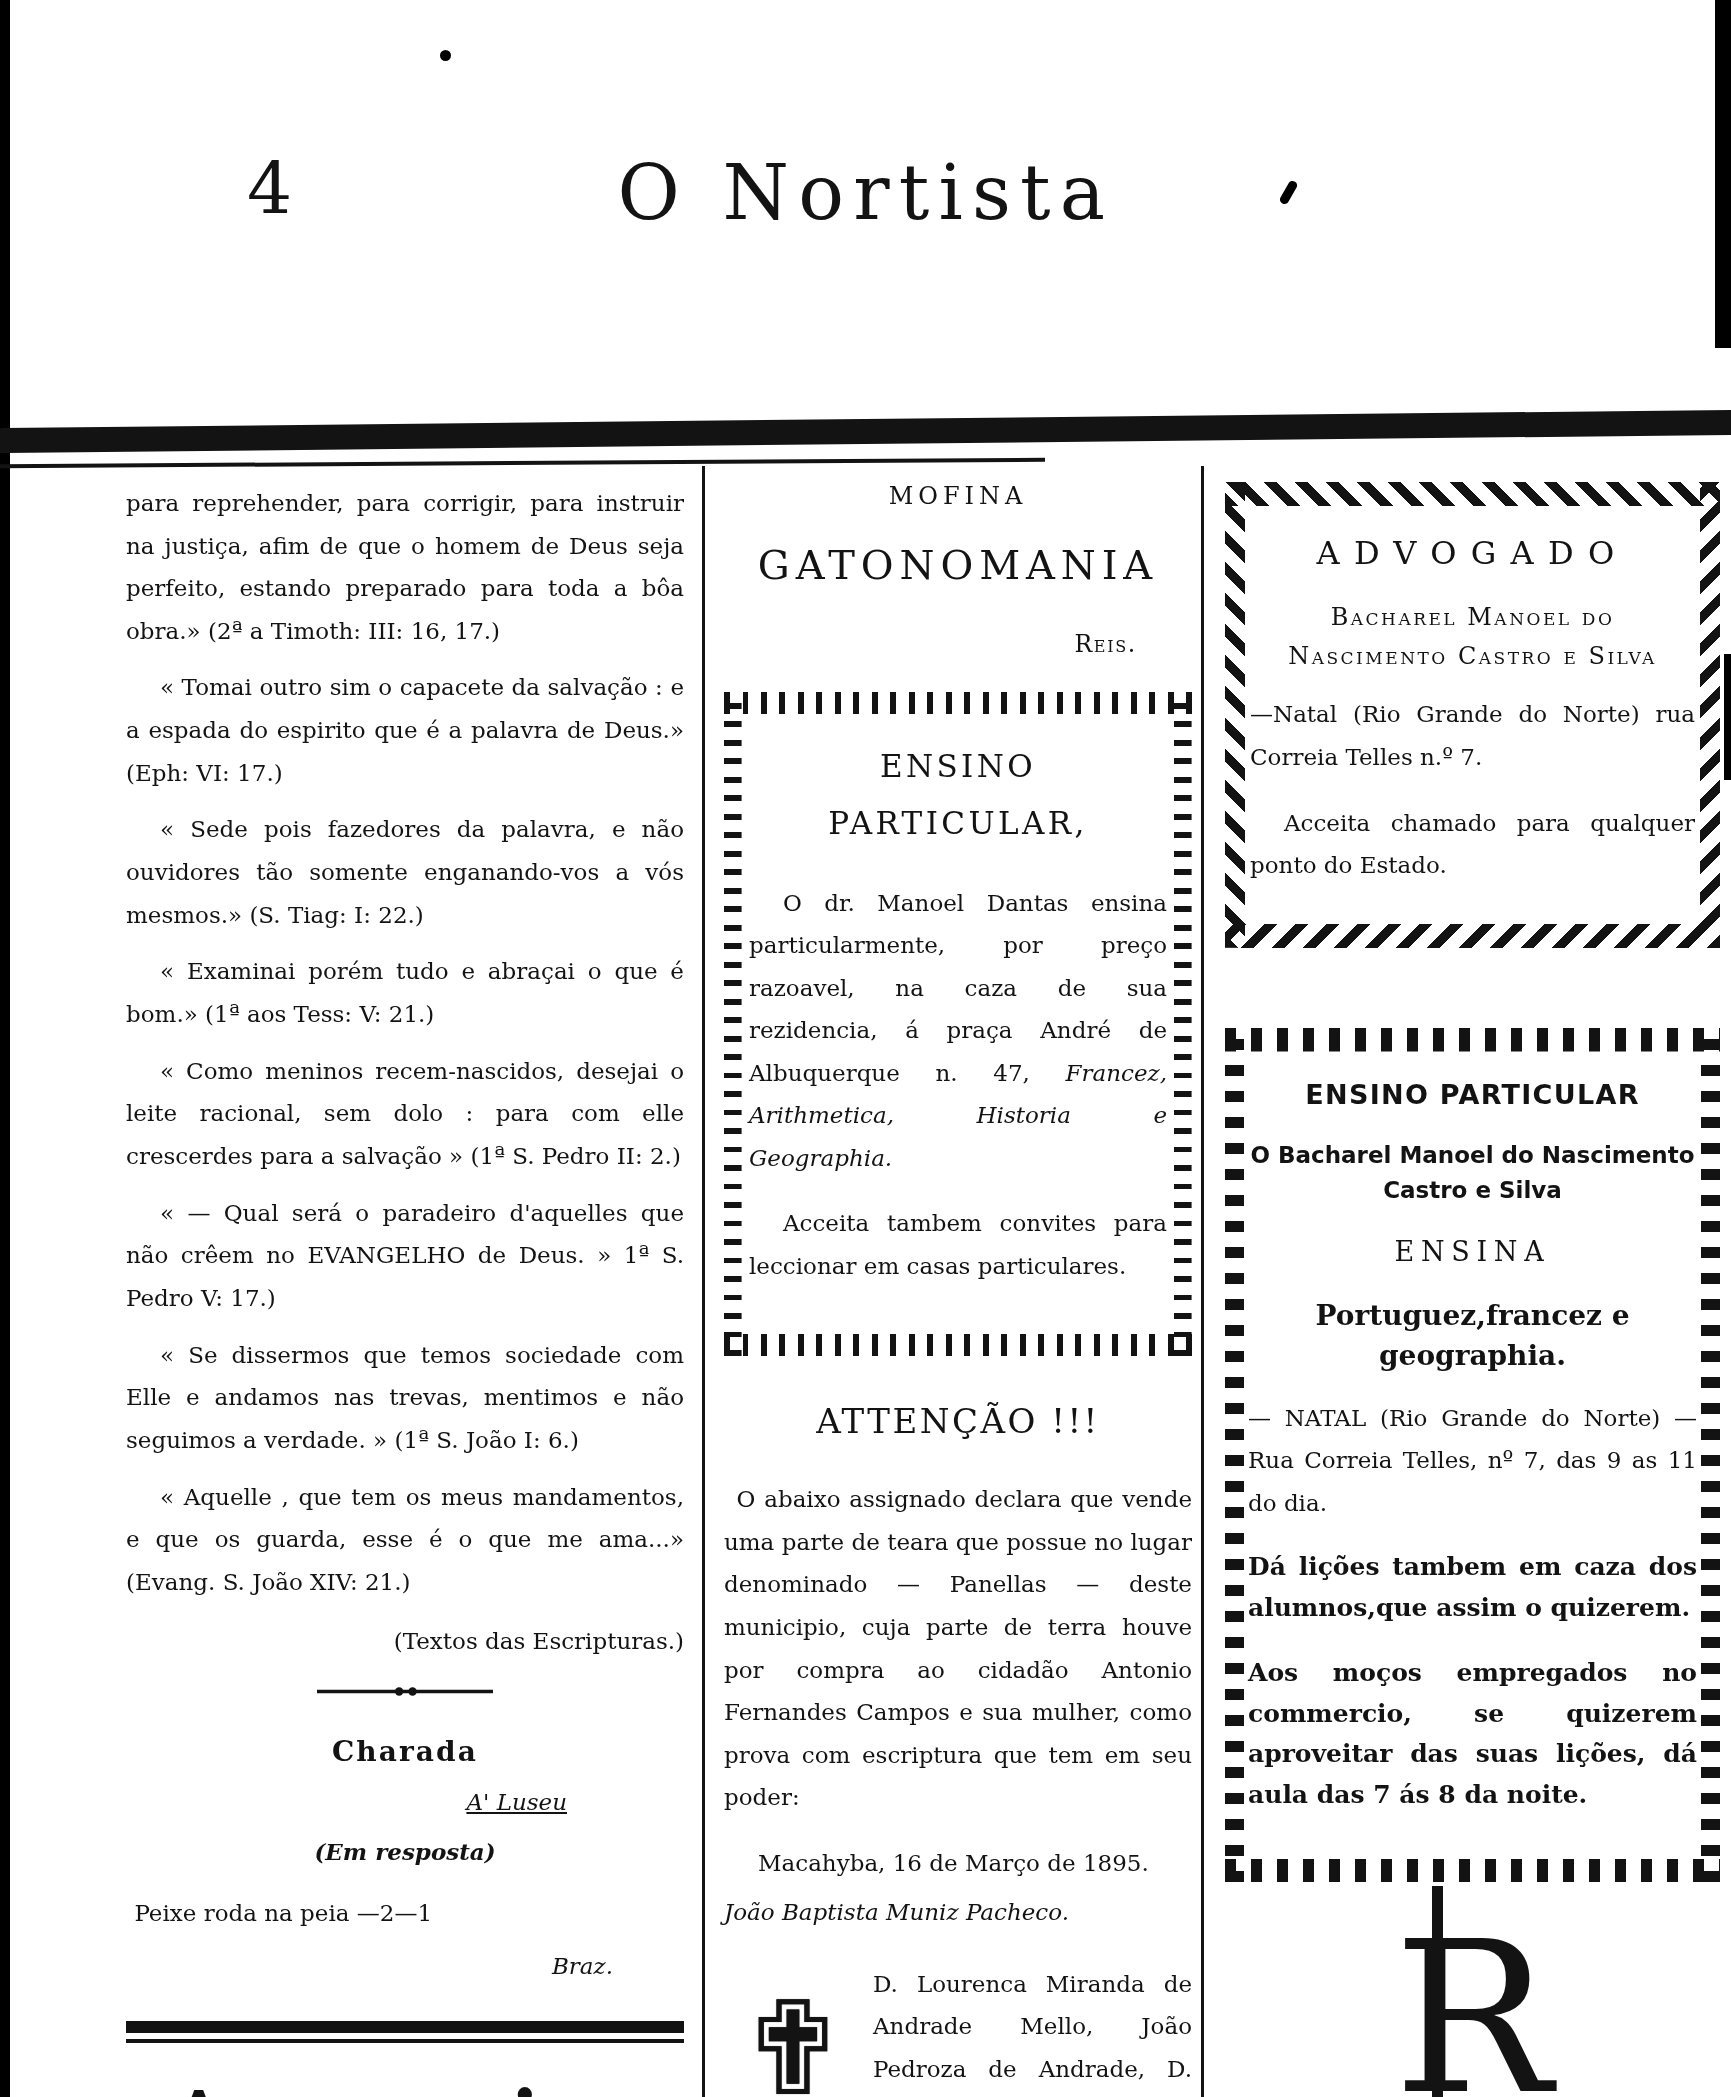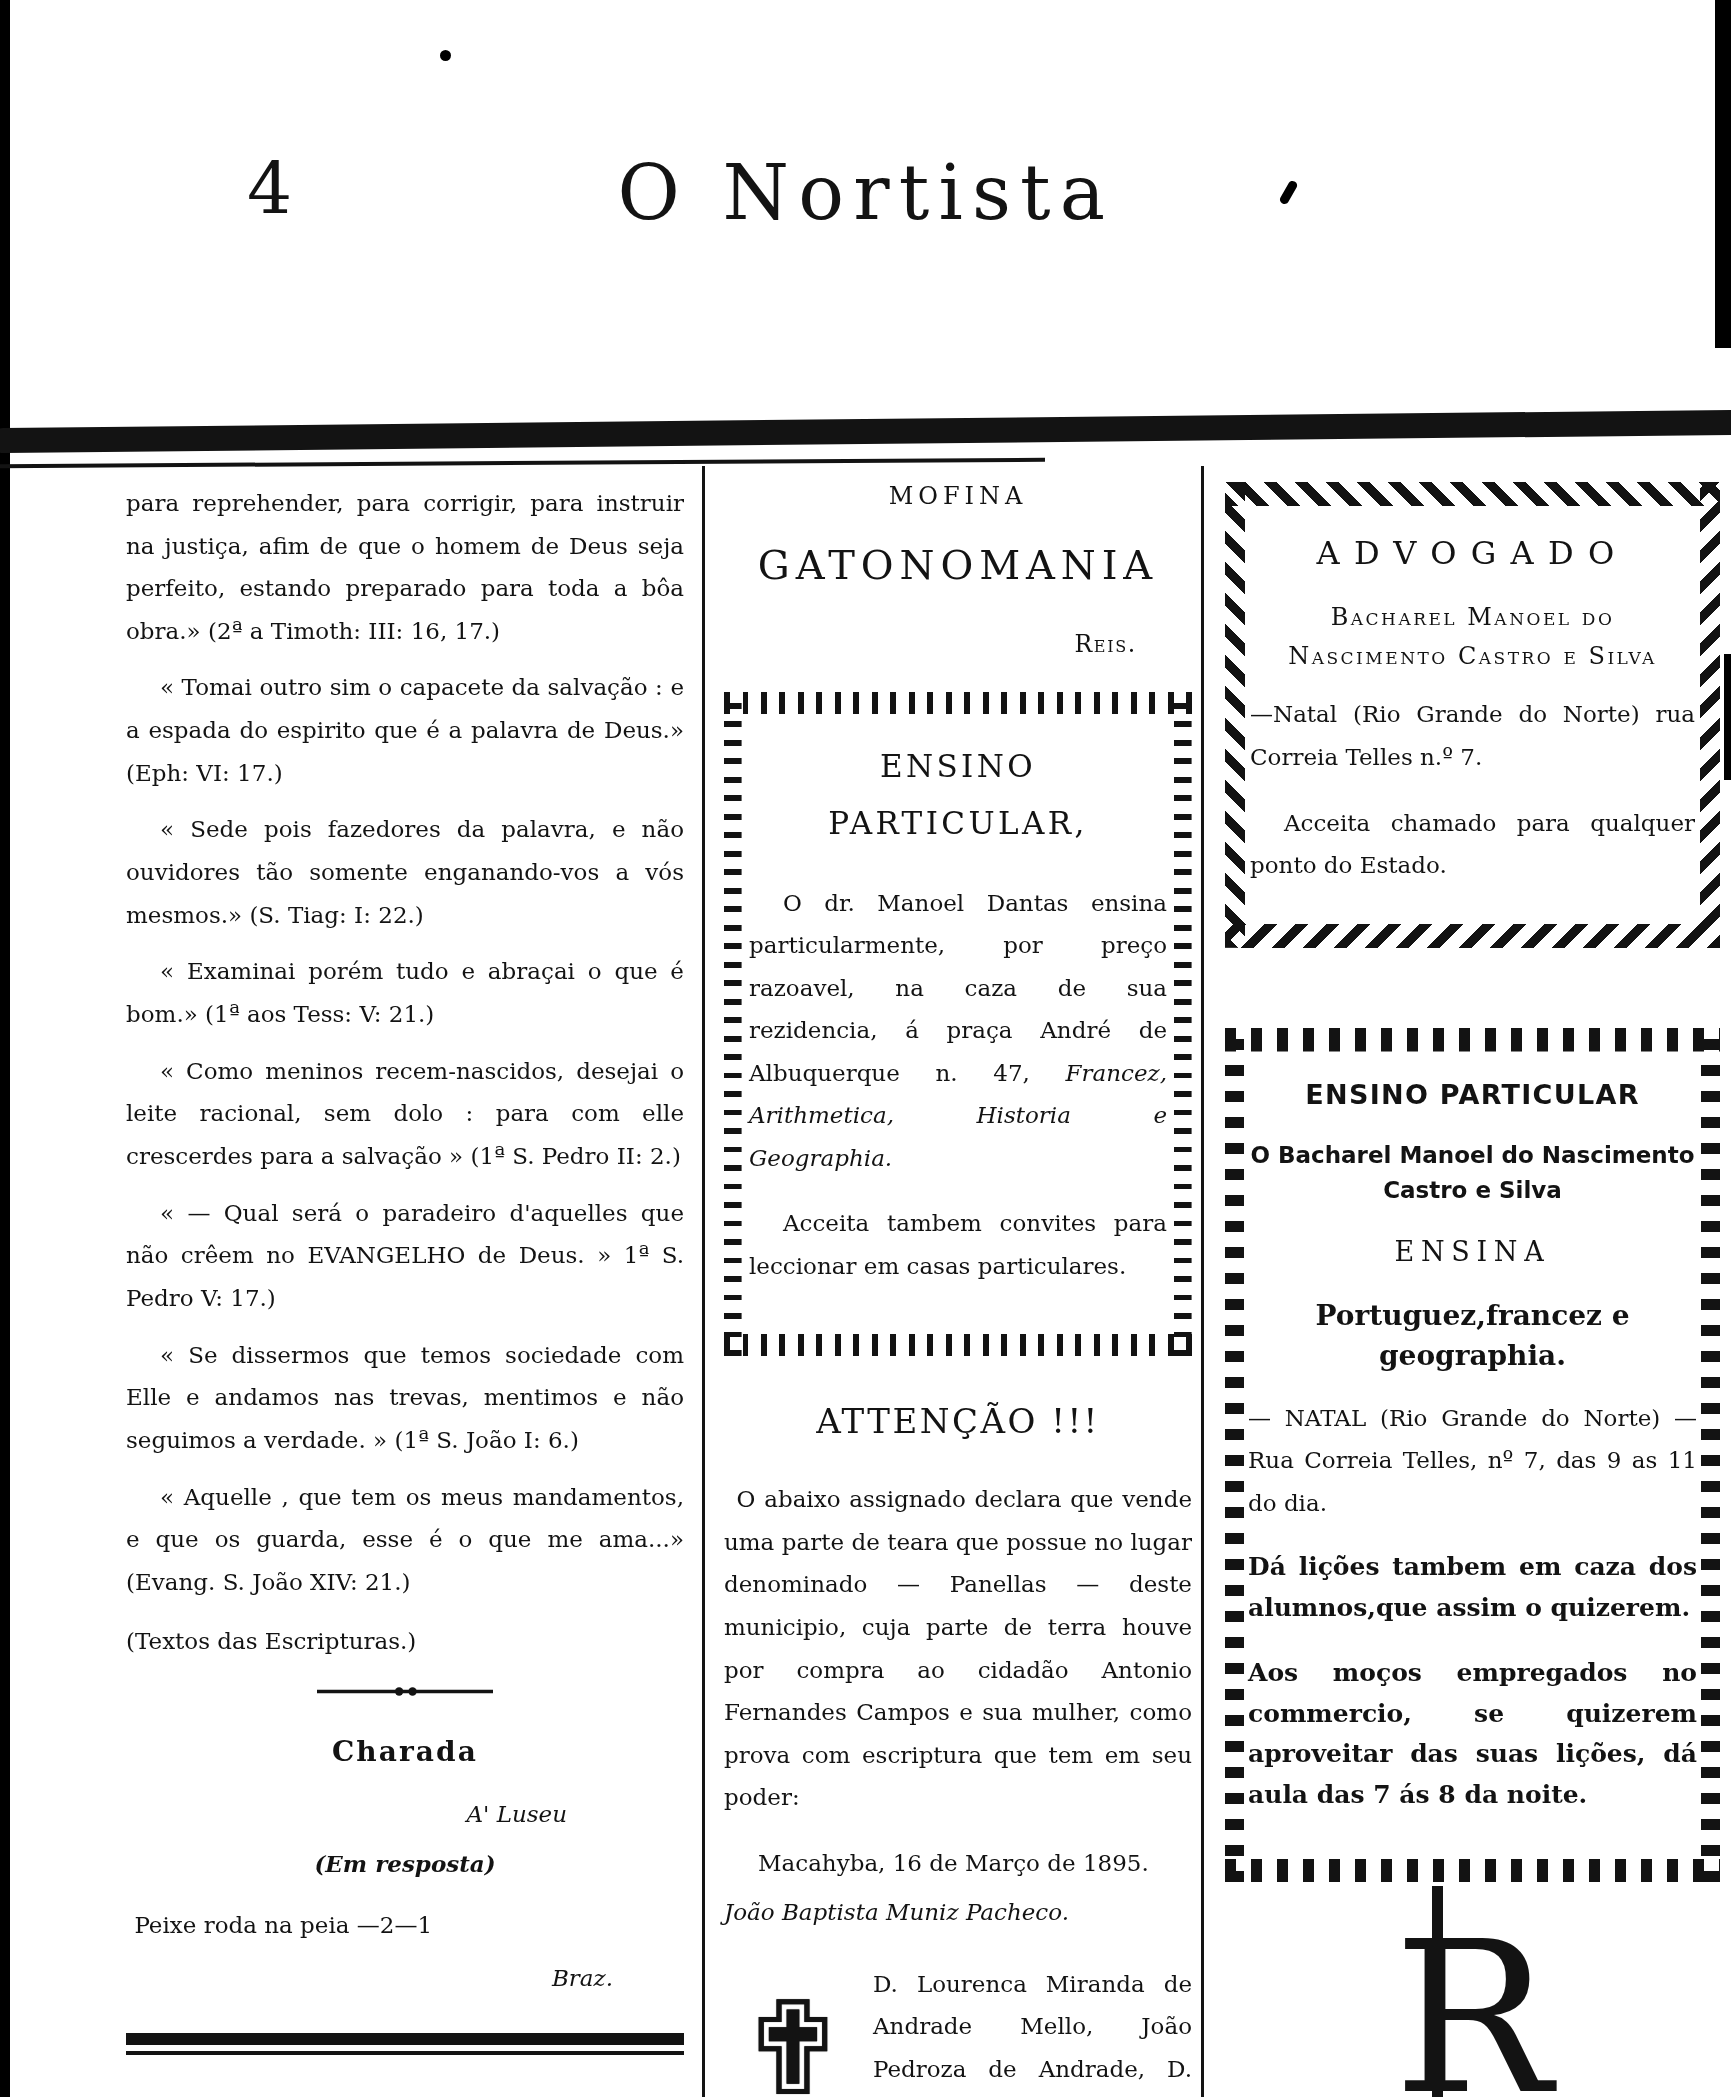--- a/index.html
+++ b/index.html
@@ -25,27 +25,27 @@
   .col{position:absolute;font-size:23px;line-height:1.85;text-align:justify;}
   .col-left{left:126px;top:482px;width:558px;}
   .col-mid{left:724px;top:474px;width:468px;}
   .col-right{left:1225px;top:482px;width:495px;}
   .vrule1{position:absolute;left:702px;top:466px;width:2.9px;height:1829px;background:#131313;}
   .vrule2{position:absolute;left:1201px;top:466px;width:2.9px;height:1871px;background:#131313;}
 
   .para{margin:0 0 14.3px 0;text-indent:34px;}
   .quotes .para:first-child{text-indent:0;}
 
-  .textos{text-align:left;margin-top:17px;}
+  .textos{text-align:right;margin-top:17px;}
   .divider-ornament{display:block;margin:23.5px auto 0;}
 
   
   .charada{margin-top:29px;}
   .charada-title{text-align:center;font-weight:bold;font-size:28px;letter-spacing:2.1px;}
-  .charada-dedication{text-align:right;font-style:italic;padding-right:117px;margin-top:15px;}
+  .charada-dedication{text-align:right;font-style:italic;padding-right:117px;margin-top:3px;text-decoration:underline;}
   .charada-subtitle{text-align:center;font-style:italic;margin-top:7.6px;font-weight:bold;}
   .charada-line{margin-top:18.5px;text-indent:8.4px;}
   .charada-signature{text-align:right;font-style:italic;padding-right:71px;margin-top:10px;}
 
   
   .double-rule{margin-top:34px;border-top:12.6px solid #131313;border-bottom:4.2px solid #131313;height:5.9px;}
   .annuncios-title{text-align:center;font-size:76px;font-weight:bold;letter-spacing:2.5px;margin-top:8.4px;
                    transform:scaleY(1.08);}
 
   

